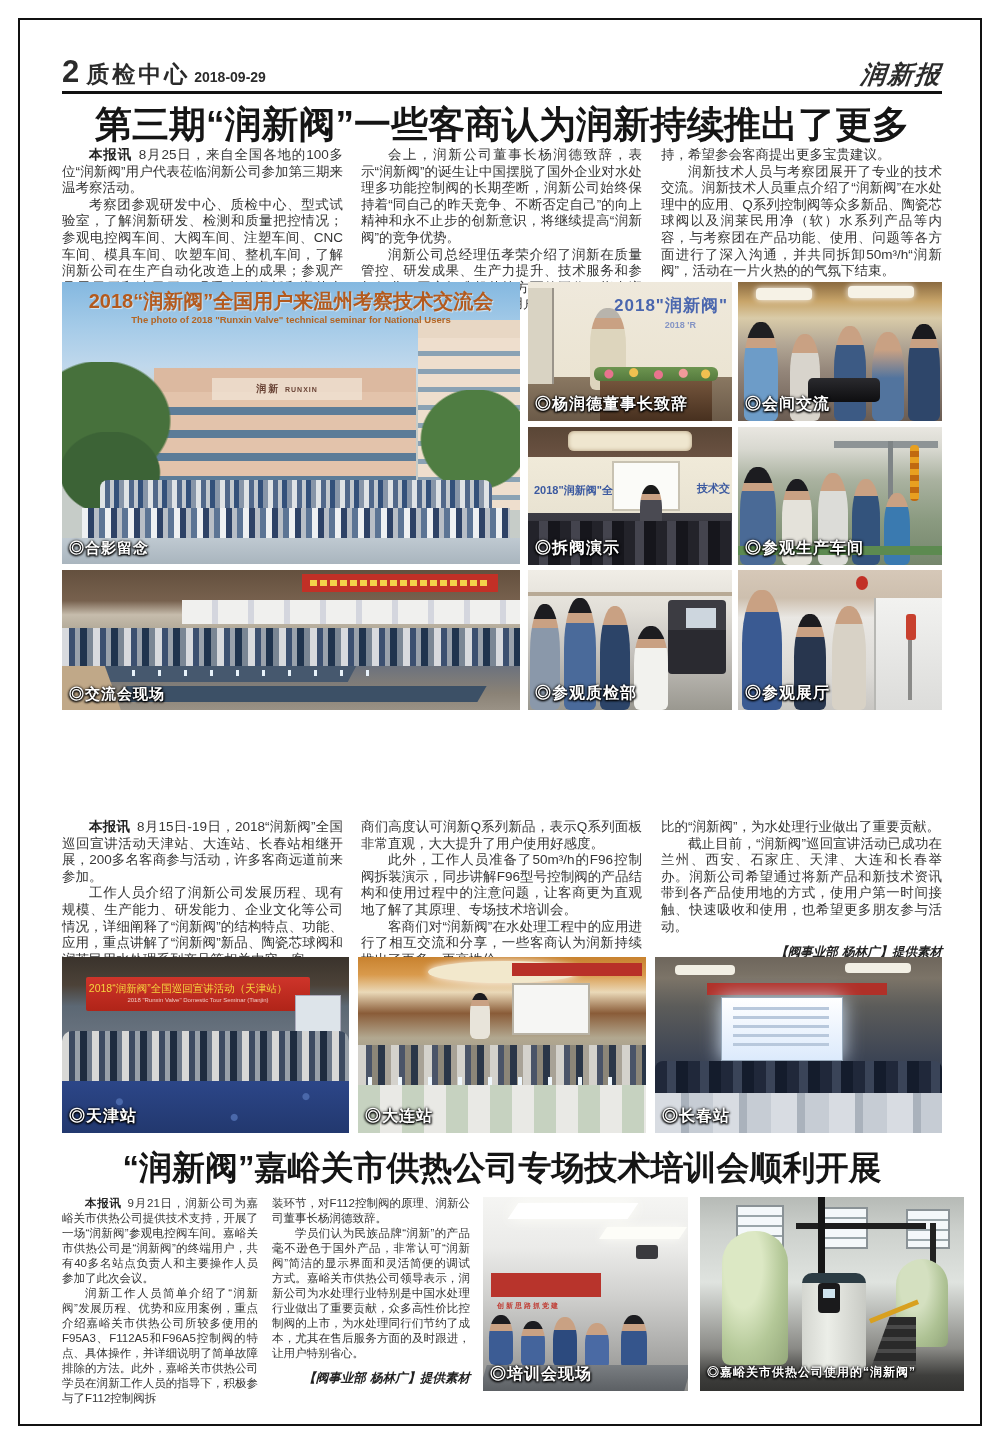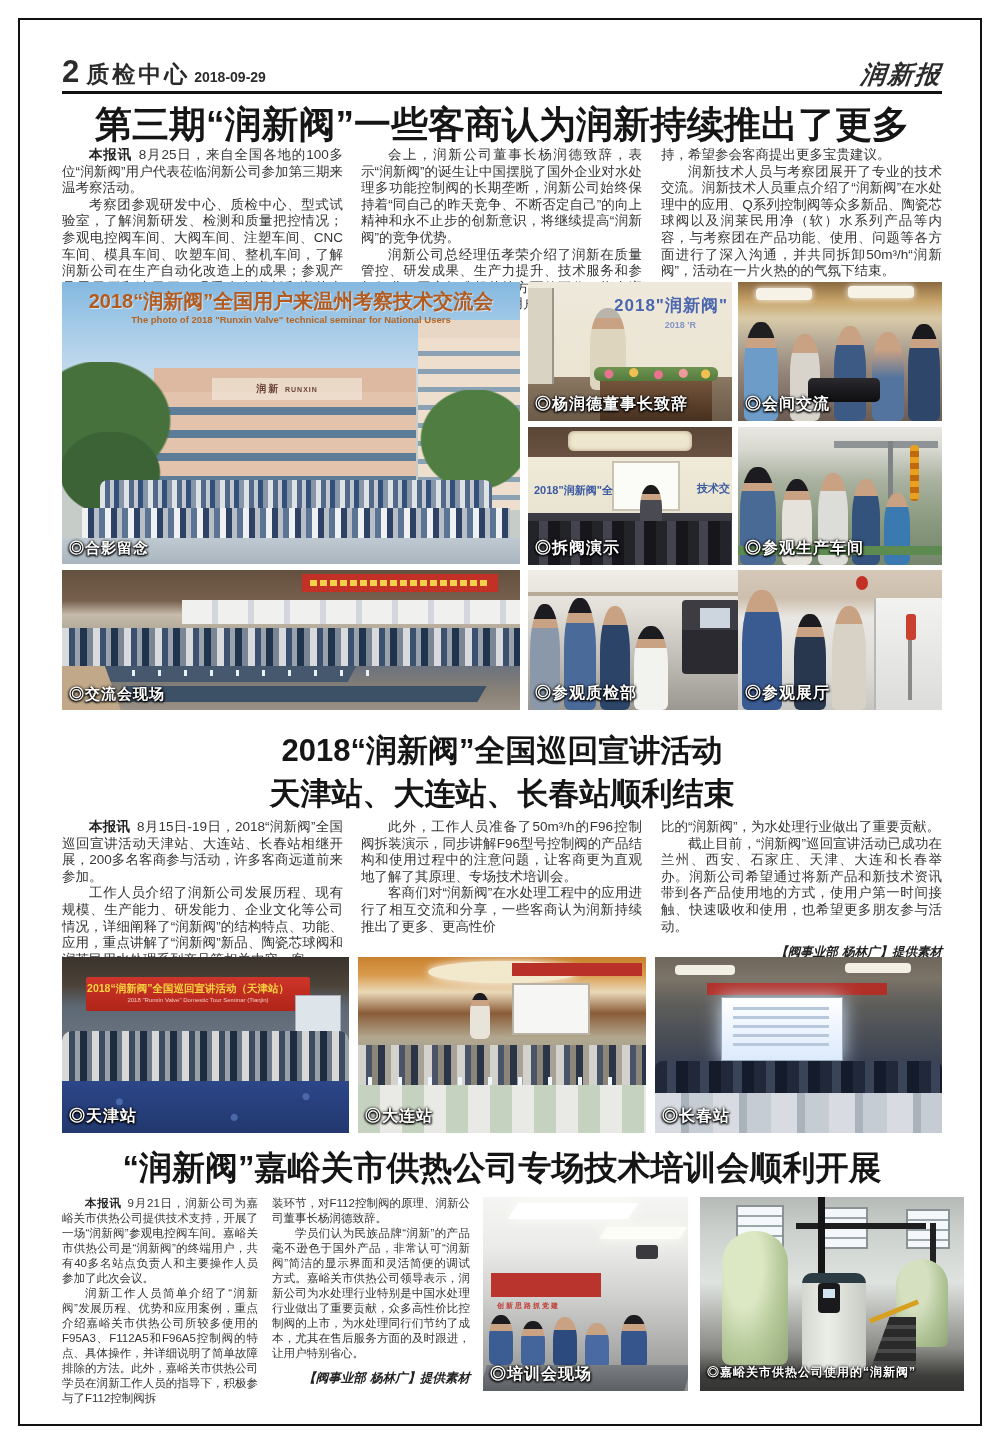--- a/index.html
+++ b/index.html
@@ -124,21 +124,21 @@
     <div class="ly" style="right:22px;top:4px;width:196px;height:18px;background:#c23026;"></div>
     <div class="ly" style="right:30px;top:10px;width:180px;height:6px;background:repeating-linear-gradient(90deg,#f2d24a 0 7px,rgba(0,0,0,0) 7px 10px);"></div>
     <div class="ly" style="left:0;top:58px;width:100%;height:38px;background:repeating-linear-gradient(90deg,#d8dade 0 7px,#3c5070 7px 13px,#9aa2ac 13px 18px,#20344e 18px 25px,#7a8694 25px 31px);"></div>
     <div class="ly" style="left:-10px;top:96px;width:300px;height:16px;background:#46586e;transform:skewX(-28deg);"></div>
     <div class="ly" style="left:60px;top:116px;width:360px;height:16px;background:#3c5066;transform:skewX(-30deg);"></div>
     <div class="ly" style="left:0;bottom:0;width:90px;height:44px;background:linear-gradient(70deg,#c0a888 0 55%,rgba(0,0,0,0) 56%);"></div>
     <div class="ly" style="left:70px;top:100px;width:260px;height:6px;background:repeating-linear-gradient(90deg,#e8f2fa 0 3px,rgba(0,0,0,0) 3px 26px);"></div>
     <div class="cap" style="font-size:15px;">◎交流会现场</div>
   </div>
 
-  <div class="ph" style="left:528px;top:570px;width:204px;height:140px;background:linear-gradient(180deg,#f0ede6 0%,#e2dfd8 28%,#c6c3be 58%,#9a9890 100%);padding-left:14px;">
+  <div class="ph" style="left:528px;top:570px;width:204px;height:140px;background:linear-gradient(180deg,#f0ede6 0%,#e2dfd8 28%,#c6c3be 58%,#9a9890 100%);">
     <div class="ly" style="left:0;top:22px;width:100%;height:4px;background:#b8aa96;"></div>
     <div class="ly" style="right:6px;top:30px;width:58px;height:74px;background:linear-gradient(180deg,#3c3c42 0 40%,#2a2a30 40% 100%);border-radius:4px;"></div>
     <div class="ly" style="right:16px;top:38px;width:30px;height:20px;background:#cdd6de;"></div>
     <div class="pp" style="left:2px;top:34px;width:30px;height:106px;background:linear-gradient(180deg,#1c1c20 0 14%,#c9a183 14% 23%,#8a98aa 23% 100%);"></div>
     <div class="pp" style="left:36px;top:28px;width:32px;height:112px;background:linear-gradient(180deg,#1c1c20 0 13%,#c9a183 13% 22%,#4a6a9a 22% 100%);"></div>
     <div class="pp" style="left:72px;top:36px;width:30px;height:104px;background:linear-gradient(180deg,#c9a183 0 18%,#2c4468 18% 100%);"></div>
     <div class="pp" style="left:106px;top:56px;width:34px;height:84px;background:linear-gradient(180deg,#1c1c20 0 16%,#c9a183 16% 26%,#f2f2ee 26% 100%);"></div>
     <div class="cap">◎参观质检部</div>
   </div>
 
@@ -146,42 +146,39 @@
     <div class="ly" style="left:118px;top:6px;width:12px;height:14px;background:#c23026;border-radius:50%;"></div>
     <div class="ly" style="right:0;top:28px;width:66px;height:112px;background:linear-gradient(180deg,#f2f2f0,#dcdcda);border-left:2px solid #b8b8b4;"></div>
     <div class="ly" style="right:26px;top:44px;width:10px;height:26px;background:#c8402e;border-radius:3px;"></div>
     <div class="ly" style="right:30px;top:70px;width:4px;height:60px;background:#8a8a88;"></div>
     <div class="pp" style="left:4px;top:20px;width:40px;height:120px;background:linear-gradient(180deg,#c9a183 0 18%,#3a5a92 18% 100%);"></div>
     <div class="pp" style="left:56px;top:44px;width:32px;height:96px;background:linear-gradient(180deg,#1c1c20 0 14%,#c9a183 14% 24%,#28364e 24% 100%);"></div>
     <div class="pp" style="left:94px;top:36px;width:34px;height:104px;background:linear-gradient(180deg,#c9a183 0 17%,#d8d2c6 17% 100%);"></div>
     <div class="cap">◎参观展厅</div>
   </div>
 
-  <div class="abs h2" style="left:62px;top:729px;width:880px;">
-    <div>2018“润新阀”全国巡回宣讲活动</div>
-    <div>天津站、大连站、长春站顺利结束</div>
-  </div>
 
   <div class="col bt" style="left:62px;top:819px;width:281px;">
     <p class="para"><b class="lead">本报讯</b><span>8月15日-19日，2018“润新阀”全国巡回宣讲活动天津站、大连站、长春站相继开展，200多名客商参与活动，许多客商远道前来参加。</span></p>
     <p class="para"><span>工作人员介绍了润新公司发展历程、现有规模、生产能力、研发能力、企业文化等公司情况，详细阐释了“润新阀”的结构特点、功能、应用，重点讲解了“润新阀”新品、陶瓷芯球阀和润莱民用水处理系列产品等相关内容。客</span></p>
   </div>
   <div class="col bt" style="left:361px;top:819px;width:281px;">
+    <p class="para noind"><span>商们高度认可润新Q系列新品，表示Q系列面板非常直观，大大提升了用户使用好感度。</span></p>
     <p class="para"><span>此外，工作人员准备了50m³/h的F96控制阀拆装演示，同步讲解F96型号控制阀的产品结构和使用过程中的注意问题，让客商更为直观地了解了其原理、专场技术培训会。</span></p>
     <p class="para"><span>客商们对“润新阀”在水处理工程中的应用进行了相互交流和分享，一些客商认为润新持续推出了更多、更高性价</span></p>
   </div>
   <div class="col bt" style="left:661px;top:819px;width:281px;">
     <p class="para noind"><span>比的“润新阀”，为水处理行业做出了重要贡献。</span></p>
     <p class="para"><span>截止目前，“润新阀”巡回宣讲活动已成功在兰州、西安、石家庄、天津、大连和长春举办。润新公司希望通过将新产品和新技术资讯带到各产品使用地的方式，使用户第一时间接触、快速吸收和使用，也希望更多朋友参与活动。</span></p>
     <div class="byline">【阀事业部 杨林广】提供素材</div>
   </div>
 
   <div class="ph" style="left:62px;top:957px;width:287px;height:176px;background:linear-gradient(180deg,#3a332c 0%,#4c4238 16%,#5c6874 28%,#68727e 44%,#2e4a88 70%,#27407a 100%);">
     <div class="ly" style="left:24px;top:20px;width:224px;height:34px;background:linear-gradient(180deg,#ce342a,#b02418);border-radius:2px;"></div>
-    <div class="ly" style="left:24px;top:25px;width:204px;text-align:center;color:#f6d43e;font-size:10.5px;font-weight:700;">2018“润新阀”全国巡回宣讲活动（天津站）</div>
+    <div class="ly" style="left:24px;top:25px;width:204px;text-align:center;color:#f6d43e;font-size:10.5px;font-weight:400;">2018“润新阀”全国巡回宣讲活动（天津站）</div>
     <div class="ly" style="left:24px;top:40px;width:224px;text-align:center;color:#f0c8c0;font-size:6px;">2018 "Runxin Valve" Domestic Tour Seminar (Tianjin)</div>
     <div class="ly" style="right:8px;top:38px;width:44px;height:48px;background:#dde4ea;border:1px solid #aab;"></div>
     <div class="ly" style="left:0;top:74px;width:100%;height:52px;background:repeating-linear-gradient(90deg,#d8d8d6 0 7px,#3c4a60 7px 13px,#98a0a8 13px 18px,#1e2c40 18px 25px,#6c7888 25px 30px);border-radius:10px 10px 0 0;"></div>
     <div class="ly" style="left:0;bottom:0;width:100%;height:52px;background:radial-gradient(circle at 20% 40%,#4a68aa 0 3px,rgba(0,0,0,0) 4px),radial-gradient(circle at 60% 70%,#4a68aa 0 3px,rgba(0,0,0,0) 4px),radial-gradient(circle at 85% 30%,#4a68aa 0 3px,rgba(0,0,0,0) 4px),linear-gradient(180deg,#2c4688,#22386e);"></div>
     <div class="cap">◎天津站</div>
   </div>
   <div class="ph" style="left:358px;top:957px;width:288px;height:176px;background:linear-gradient(180deg,#c8822f 0%,#d99a4c 10%,#ead9b8 20%,#8a5c38 32%,#b2a890 46%,#9a9488 66%,#8a8478 100%);">
     <div class="ly" style="left:70px;top:4px;width:150px;height:22px;background:#f2e8cc;border-radius:50%;box-shadow:0 0 8px #fff;"></div>
     <div class="ly" style="right:4px;top:6px;width:130px;height:13px;background:#b83028;"></div>
     <div class="ly" style="right:56px;top:26px;width:74px;height:48px;background:#f6f6f4;border:2px solid #b8b2a4;"></div>

